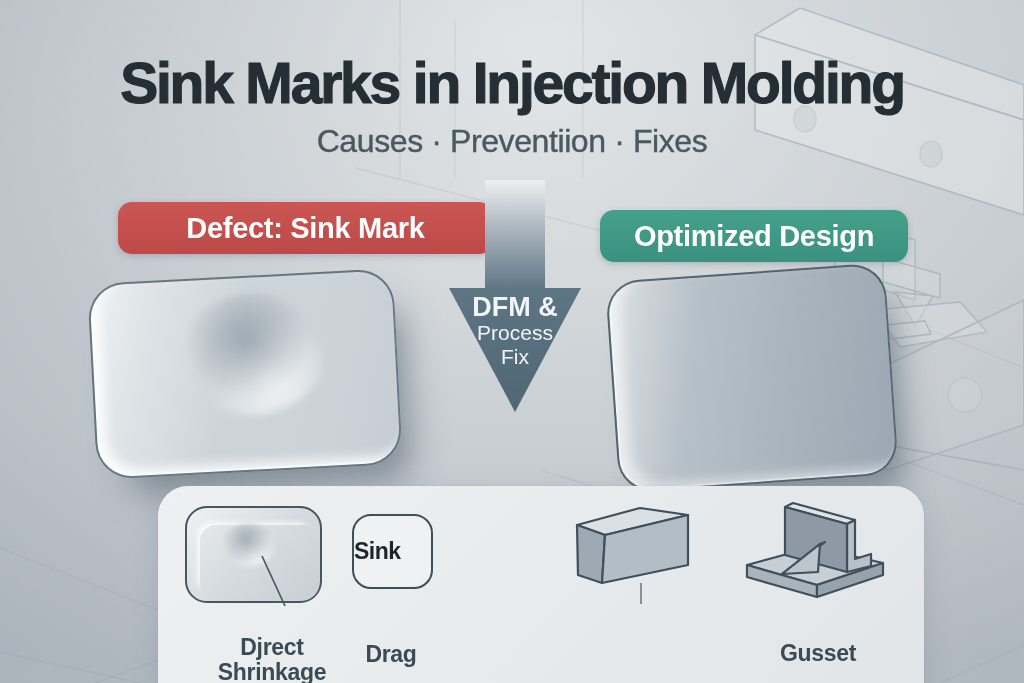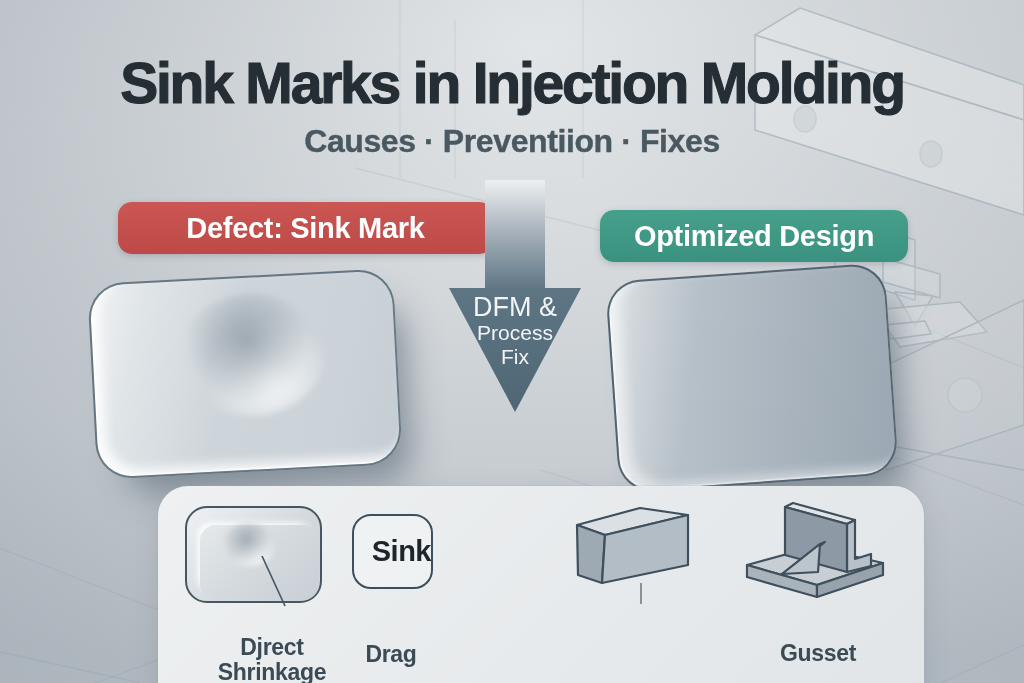--- a/index.html
+++ b/index.html
@@ -15,37 +15,37 @@
   svg{display:block}
 
   
   .title{
     position:absolute;top:50px;left:0;width:1024px;text-align:center;
     font-size:57px;font-weight:700;letter-spacing:-2.2px;color:#242e34;
     -webkit-text-stroke:1.1px #242e34;
   }
   .subtitle{
     position:absolute;top:123px;left:0;width:1024px;text-align:center;
-    font-size:32px;font-weight:700;letter-spacing:-.4px;color:#4a5961;
+    font-size:32px;font-weight:400;letter-spacing:-.4px;color:#4a5961;
     -webkit-text-stroke:.4px #4a5961;
   }
 
   
   .badge{
     position:absolute;height:52px;border-radius:14px;color:#fff;
     font-size:29px;font-weight:700;display:flex;align-items:center;justify-content:center;
     letter-spacing:-.3px;box-shadow:0 2px 6px rgba(70,80,90,.25);
   }
   .badge-defect{left:118px;top:202px;width:375px;background:linear-gradient(#cb5653,#bd4a48);}
   .badge-opt{left:600px;top:210px;width:308px;background:linear-gradient(#45a08a,#3a9180);}
 
   
   .arrow-wrap{position:absolute;left:440px;top:170px;width:160px;height:250px;}
   .arrow-text{position:absolute;left:0;top:0;width:150px;text-align:center;color:#f2f5f7;}
-  .arrow-l1{position:absolute;top:122px;width:150px;font-size:27px;font-weight:400;}
+  .arrow-l1{position:absolute;top:122px;width:150px;font-size:27px;font-weight:700;}
   .arrow-l2{position:absolute;top:151px;width:150px;font-size:21px;font-weight:400;}
   .arrow-l3{position:absolute;top:175px;width:150px;font-size:21px;font-weight:400;}
 
   
   .plate{position:absolute;border-radius:36px;}
   .plate-left{
     left:92px;top:276px;width:302px;height:192px;transform:rotate(-3deg);
     background:linear-gradient(105deg,#f0f3f4 0%,#e0e5e8 16%,#ced5da 45%,#cbd2d8 78%,#c5cdd4 100%);
     border:2px solid rgba(84,102,115,.85);
     box-shadow:inset 9px -7px 12px rgba(255,255,255,.85), inset 2px -2px 0 rgba(255,255,255,.6),
@@ -85,22 +85,22 @@
   .mini-dimple{
     position:absolute;left:34px;top:15px;width:56px;height:44px;border-radius:50%;
     background:
       radial-gradient(circle at 46% 38%, rgba(104,120,133,.5) 0%, rgba(104,120,133,.24) 32%, rgba(104,120,133,0) 60%),
       radial-gradient(circle at 62% 74%, rgba(246,248,250,.9) 0%, rgba(246,248,250,0) 52%);
     filter:blur(2px);
   }
   .sink-tag{
     position:absolute;left:194px;top:28px;width:77px;height:71px;border-radius:19px;
     border:2px solid #3e4f5a;background:rgba(242,245,246,.55);
-    display:flex;align-items:center;justify-content:flex-end;
-    font-size:29px;font-weight:700;color:#1c262c;letter-spacing:-.5px;
+    display:flex;align-items:center;justify-content:flex-start;
+    font-size:23px;font-weight:700;color:#1c262c;letter-spacing:-.5px;
   }
   .leg-label{
     position:absolute;text-align:center;color:#3b4b55;font-weight:700;
     font-size:23px;line-height:25px;letter-spacing:-.3px;margin-top:36px;
   }
   .lab-direct{left:34px;top:113px;width:160px;}
   .lab-drag{left:173px;top:120px;width:120px;}
   .lab-rib{left:423px;top:119px;width:120px;}
   .lab-gusset{left:600px;top:119px;width:120px;}
   .leaders{position:absolute;left:0;top:0;}

